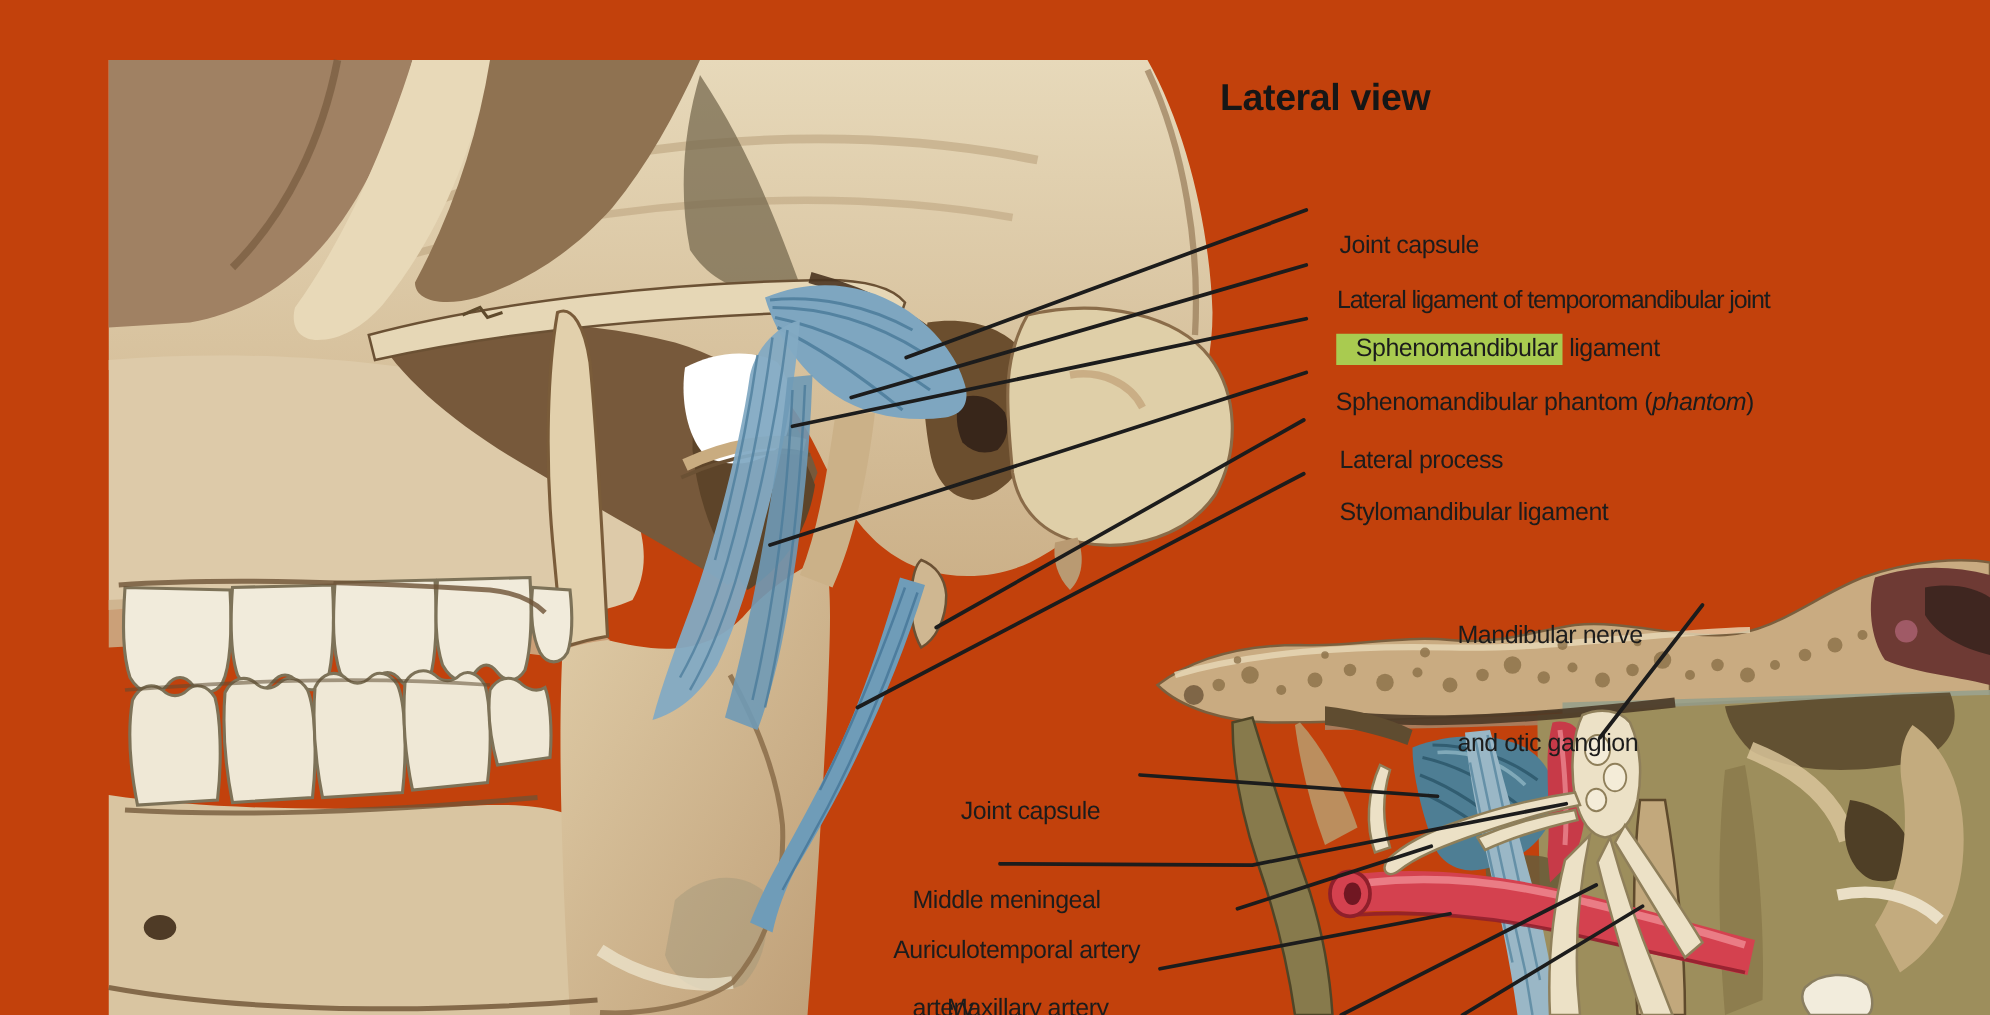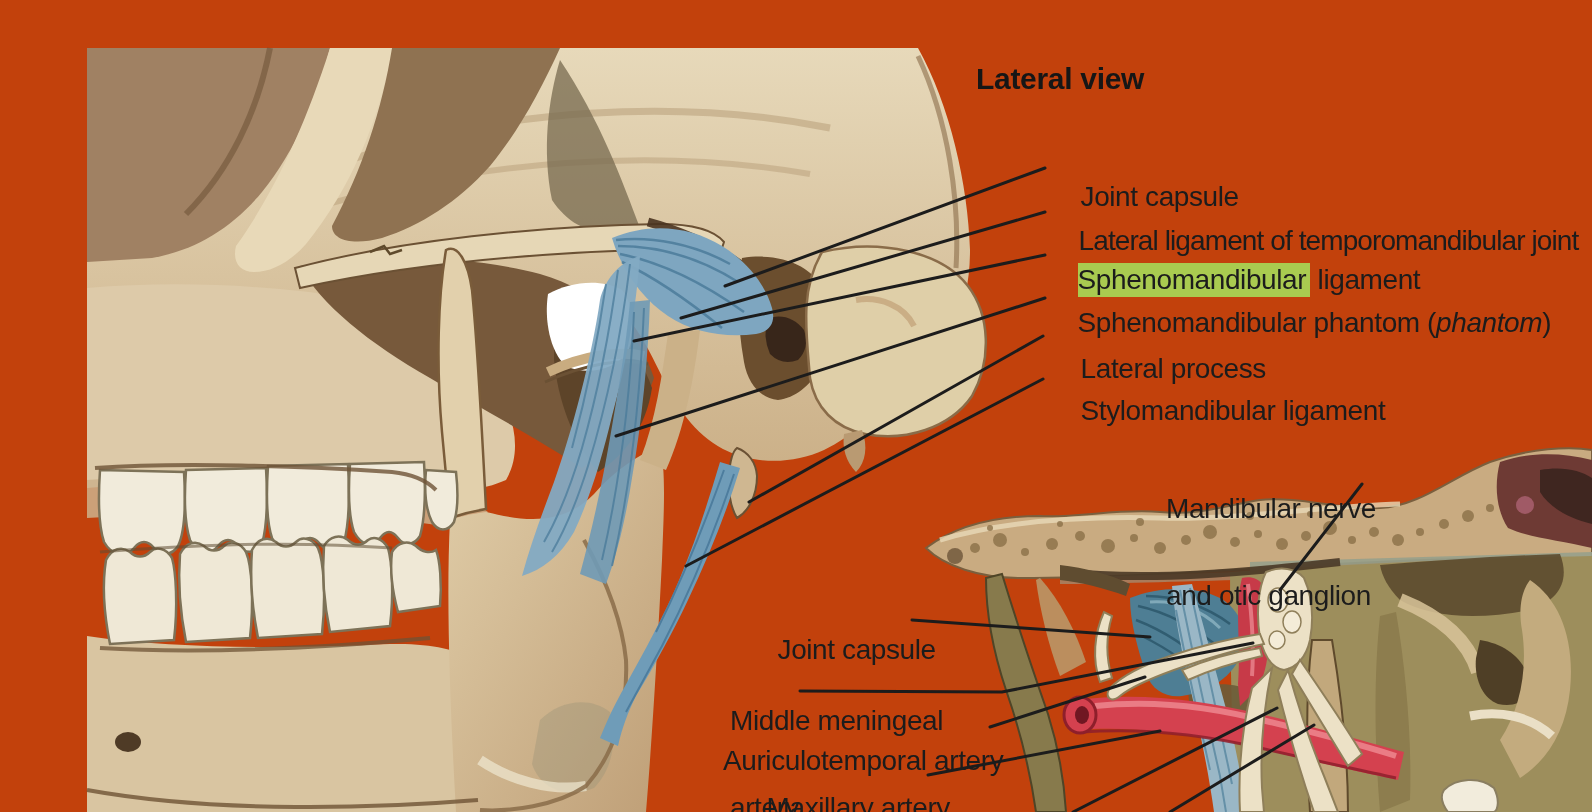--- a/index.html
+++ b/index.html
@@ -6,25 +6,25 @@
   .canvas{
     position:relative;width:1592px;height:812px;background:#c2410c;overflow:hidden;
     font-family:Liberation Sans, sans-serif;color:#1c1c1c;
   }
   svg.art{position:absolute;left:0;top:0;}
   .title{
     position:absolute;left:976px;top:62px;font-size:30px;font-weight:bold;
     letter-spacing:-0.3px;color:#161616;white-space:pre;
   }
   .label{
-    position:absolute;font-size:28px;line-height:29px;letter-spacing:-0.4px;
+    position:absolute;font-size:20px;line-height:29px;letter-spacing:-0.4px;
     color:#1c1c1c;white-space:pre;
   }
   .tight{letter-spacing:-0.9px;}
-  .hl{background:#a9cb50;padding:1px 4px 2px 0;}
+  .hl{background:#a9cb50;padding:1px 4px 2px 16px;}
   .it{font-style:italic;}
 </style>
 </head>
 <body>
 
 <div class="canvas">
 
   <svg class="art" width="1592" height="812" viewBox="0 0 1592 812">
     <defs>
       <linearGradient id="gBone" x1="0" y1="0" x2="0" y2="1">

